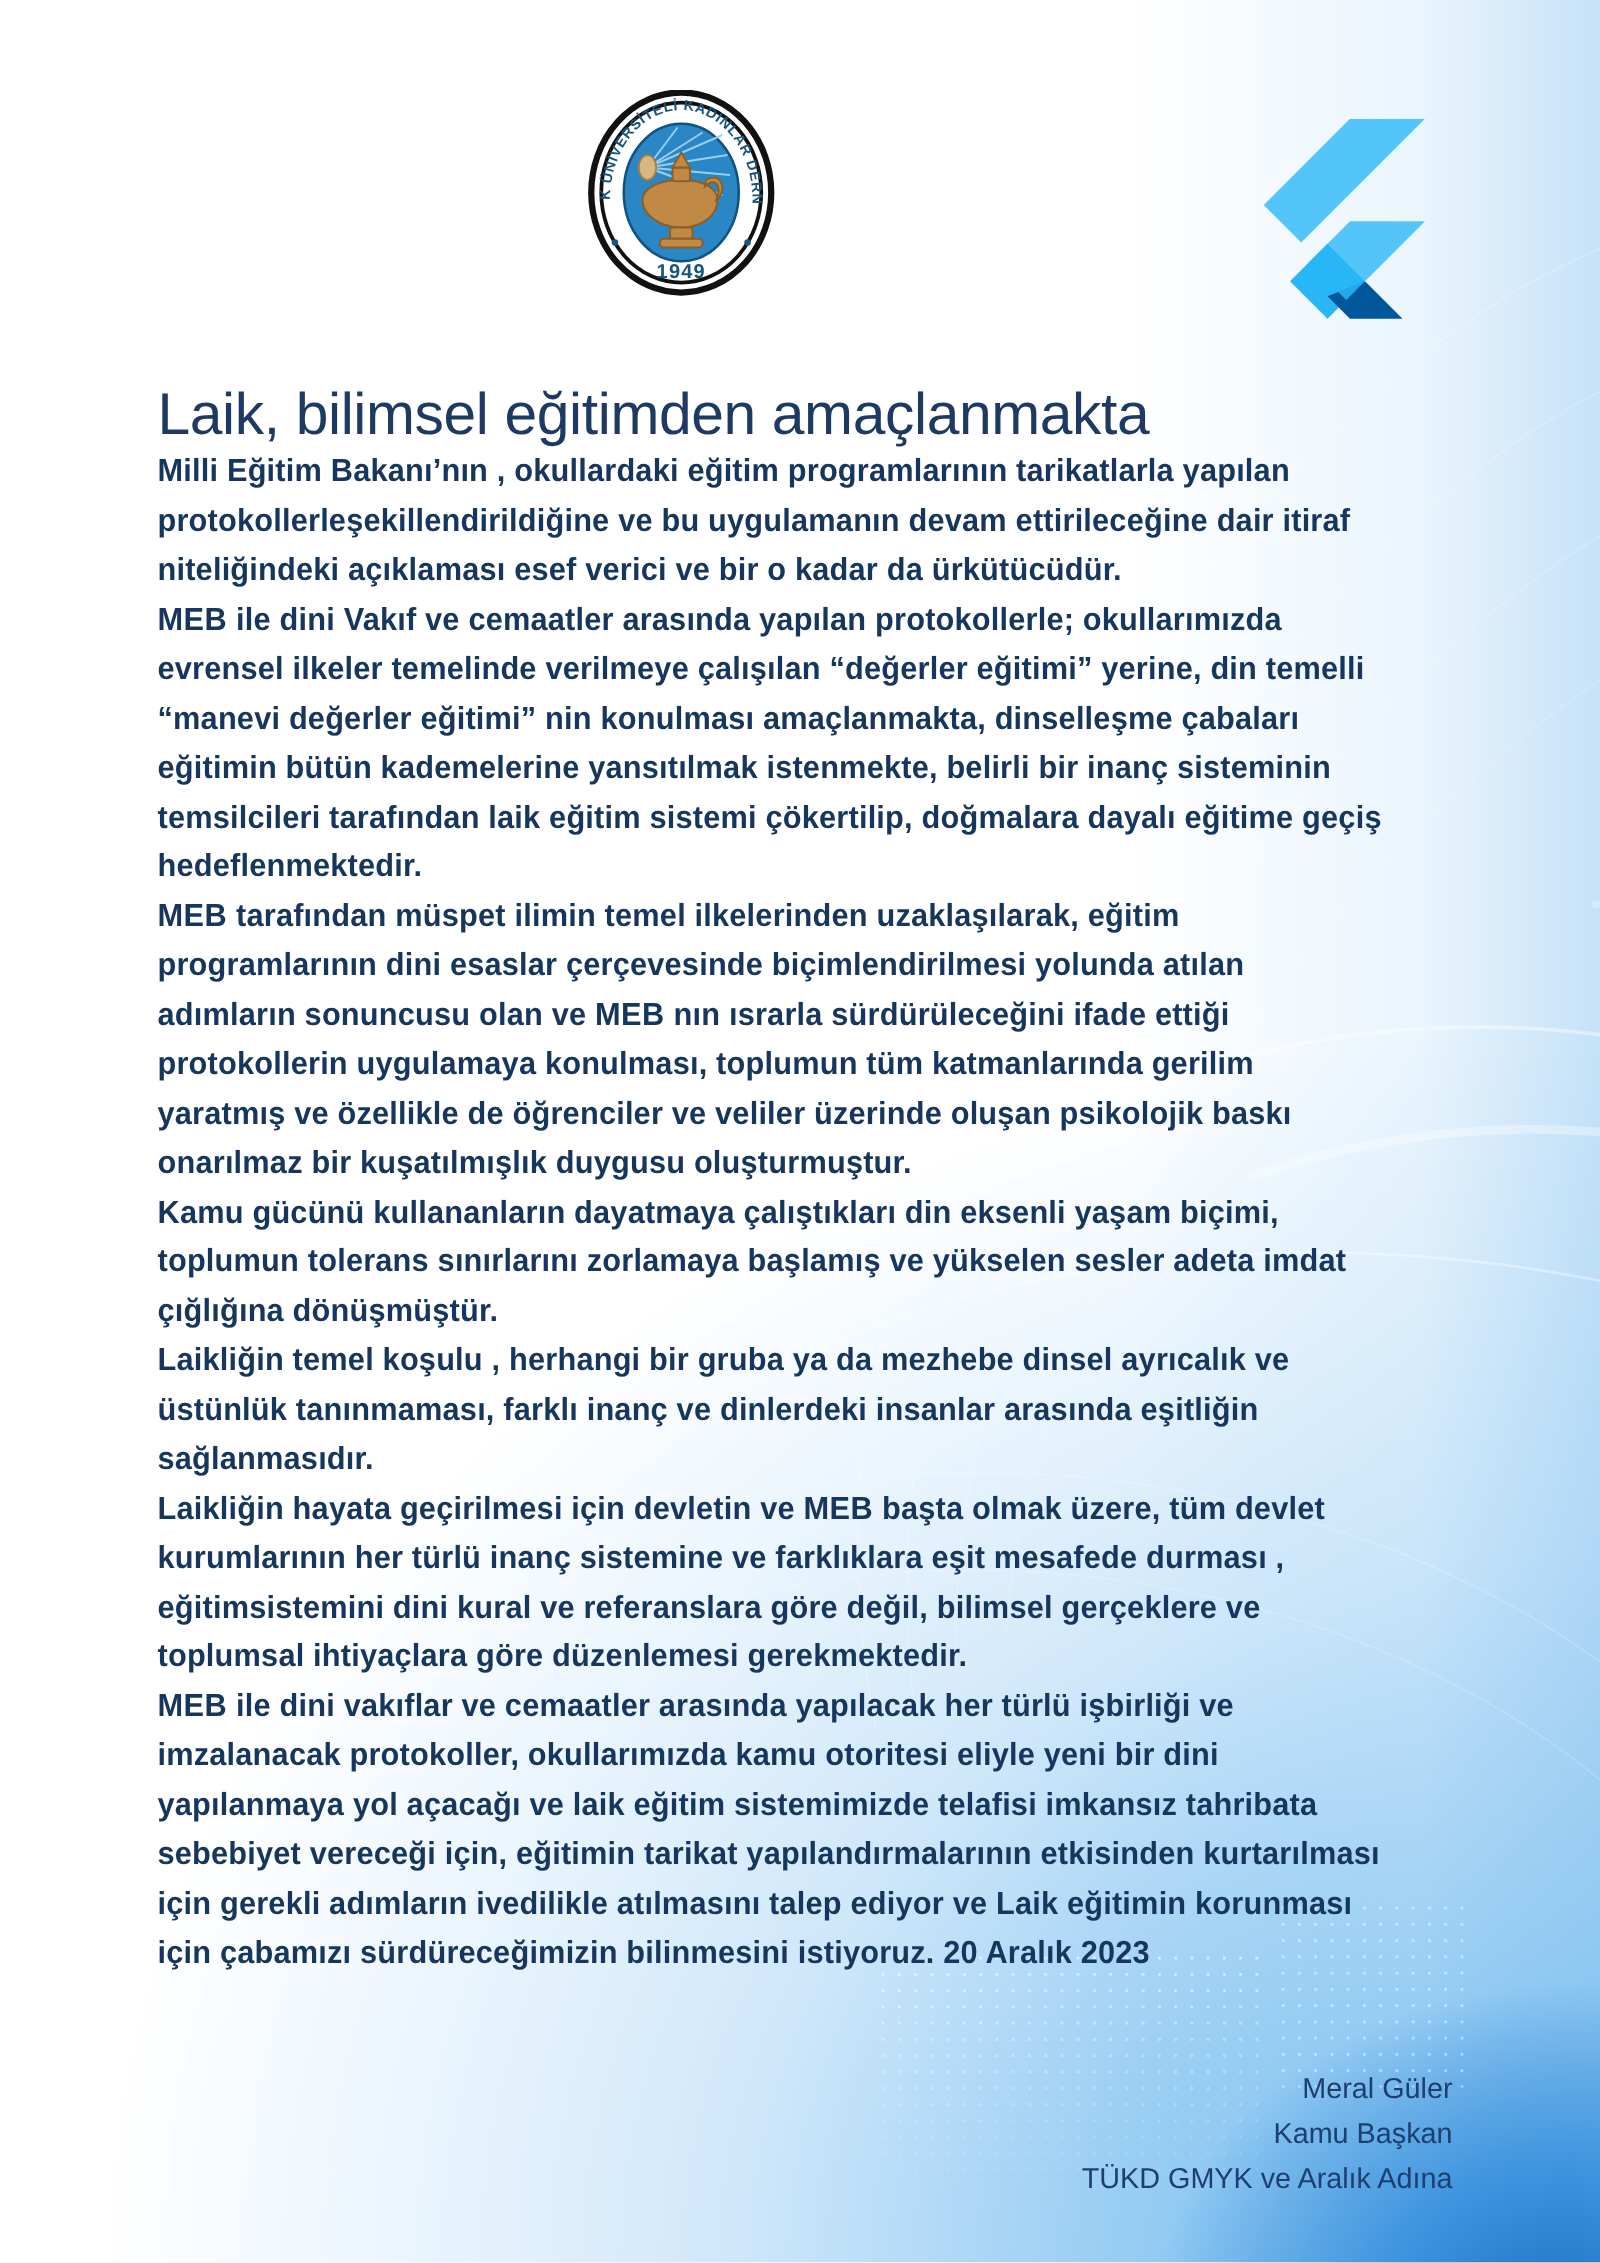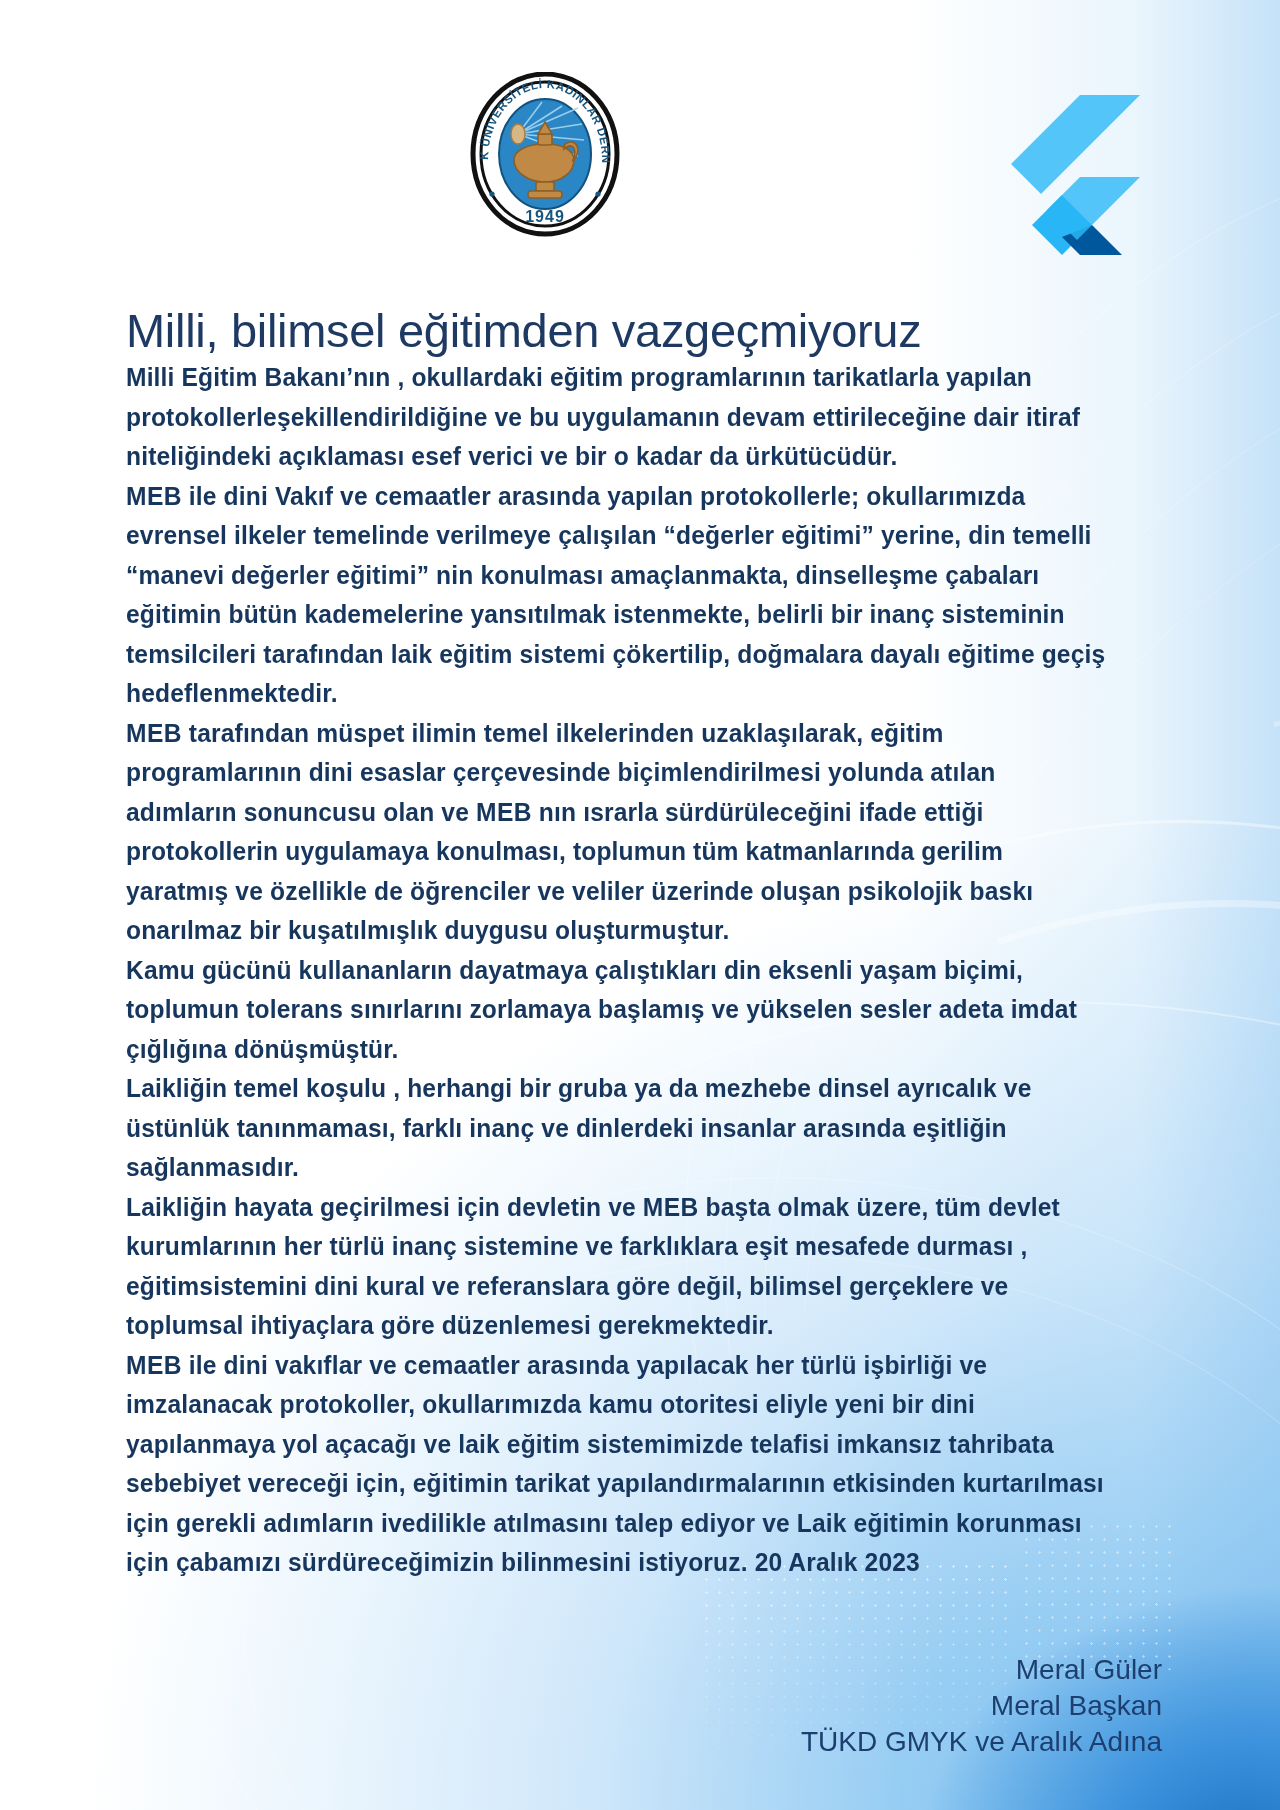--- a/index.html
+++ b/index.html
@@ -128,21 +128,21 @@
   }
 
   
   .signature {
     position: absolute;
     right: 118px;
     top: 1652px;
     text-align: right;
     color: #1d3f70;
     font-family: "Liberation Sans", sans-serif;
-    font-size: 28px;
+    font-size: 23px;
     font-weight: 400;
     line-height: 36px;
   }
   .signature div { white-space: nowrap; }
 </style>
 </head>
 <body>
 
 <div id="page">
 
@@ -211,31 +211,31 @@
       <svg viewBox="0 0 132 165" width="132" height="165" aria-hidden="true">
         <polygon points="72,0 132,0 33,99 3,69" fill="#54c5f8"></polygon>
         <polygon points="72,82 132,82 84,130 54,100" fill="#54c5f8"></polygon>
         <polygon points="54,100 84,130 54,160 24,130" fill="#29b6f6"></polygon>
         <polygon points="84,130 114,160 72,160 54,142" fill="#01579b"></polygon>
         <polygon points="54,100 84,130 69,145 39,115" fill="#29b6f6" opacity="0.85"></polygon>
       </svg>
     </div>
   </div>
 
-  <h1 class="doc-title">Milli, bilimsel eğitimden vazgeçmiyoruz</h1>
+  <h1 class="doc-title">Laik, bilimsel eğitimden amaçlanmakta</h1>
 
   <div class="body-text" id="body-text">
       <p><span>Milli Eğitim Bakanı’nın , okullardaki eğitim programlarının tarikatlarla yapılan protokollerleşekillendirildiğine ve bu uygulamanın devam ettirileceğine  dair itiraf niteliğindeki açıklaması esef verici ve bir o kadar da ürkütücüdür.</span></p>
       <p><span class="meb">MEB</span><span> ile dini Vakıf ve cemaatler arasında yapılan protokollerle; okullarımızda evrensel ilkeler temelinde verilmeye çalışılan “değerler eğitimi” yerine, din temelli “manevi değerler eğitimi” nin konulması amaçlanmakta, dinselleşme çabaları eğitimin bütün kademelerine yansıtılmak istenmekte, belirli bir inanç sisteminin temsilcileri tarafından laik eğitim sistemi çökertilip, doğmalara dayalı eğitime geçiş hedeflenmektedir.</span></p>
       <p><span class="meb">MEB</span><span> tarafından müspet ilimin temel ilkelerinden uzaklaşılarak,  eğitim programlarının dini esaslar çerçevesinde biçimlendirilmesi yolunda atılan adımların sonuncusu olan ve </span><span class="meb">MEB</span><span> nın ısrarla sürdürüleceğini ifade ettiği protokollerin uygulamaya konulması, toplumun tüm katmanlarında gerilim yaratmış ve özellikle de öğrenciler ve veliler üzerinde oluşan psikolojik baskı onarılmaz bir kuşatılmışlık duygusu oluşturmuştur.</span></p>
       <p><span>Kamu gücünü kullananların dayatmaya çalıştıkları din eksenli yaşam biçimi, toplumun tolerans sınırlarını zorlamaya başlamış ve yükselen sesler adeta imdat çığlığına dönüşmüştür.</span></p>
       <p><span>Laikliğin temel koşulu , herhangi bir gruba ya da mezhebe dinsel ayrıcalık ve üstünlük tanınmaması, farklı inanç ve dinlerdeki insanlar arasında eşitliğin sağlanmasıdır.</span></p>
       <p><span>Laikliğin hayata geçirilmesi için devletin ve </span><span class="meb">MEB</span><span> başta olmak üzere, tüm devlet kurumlarının her türlü inanç sistemine ve farklıklara eşit mesafede durması , eğitimsistemini dini kural ve referanslara göre değil, bilimsel gerçeklere ve toplumsal ihtiyaçlara göre düzenlemesi gerekmektedir.</span></p>
       <p><span class="meb">MEB</span><span> ile dini vakıflar ve cemaatler arasında yapılacak her türlü işbirliği ve imzalanacak protokoller, okullarımızda kamu otoritesi eliyle yeni bir dini yapılanmaya yol açacağı ve laik eğitim sistemimizde telafisi imkansız tahribata sebebiyet vereceği için, eğitimin tarikat yapılandırmalarının etkisinden kurtarılması için gerekli adımların ivedilikle atılmasını talep ediyor ve Laik eğitimin korunması için çabamızı sürdüreceğimizin bilinmesini istiyoruz.  20 Aralık 2023</span></p>
     </div>
 
   <div class="signature">
     <div>Meral Güler</div>
-    <div>Meral Başkan</div>
+    <div>Kamu Başkan</div>
     <div>TÜKD GMYK ve Aralık Adına</div>
   </div>
 
 </div>
 
 </body></html>

